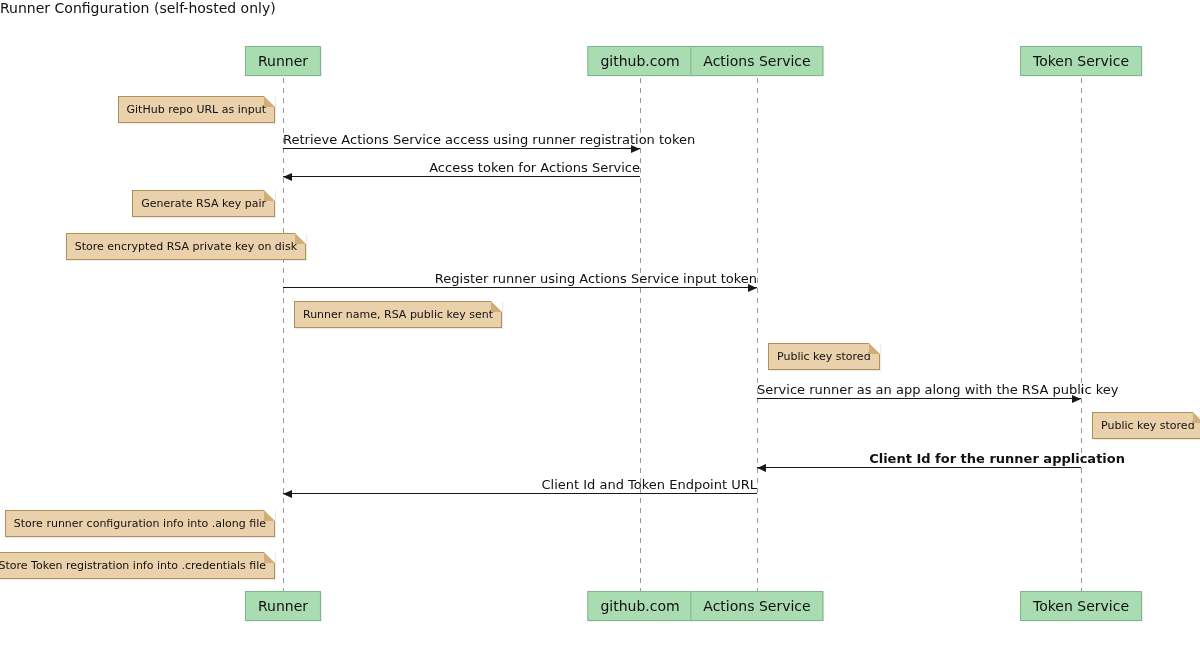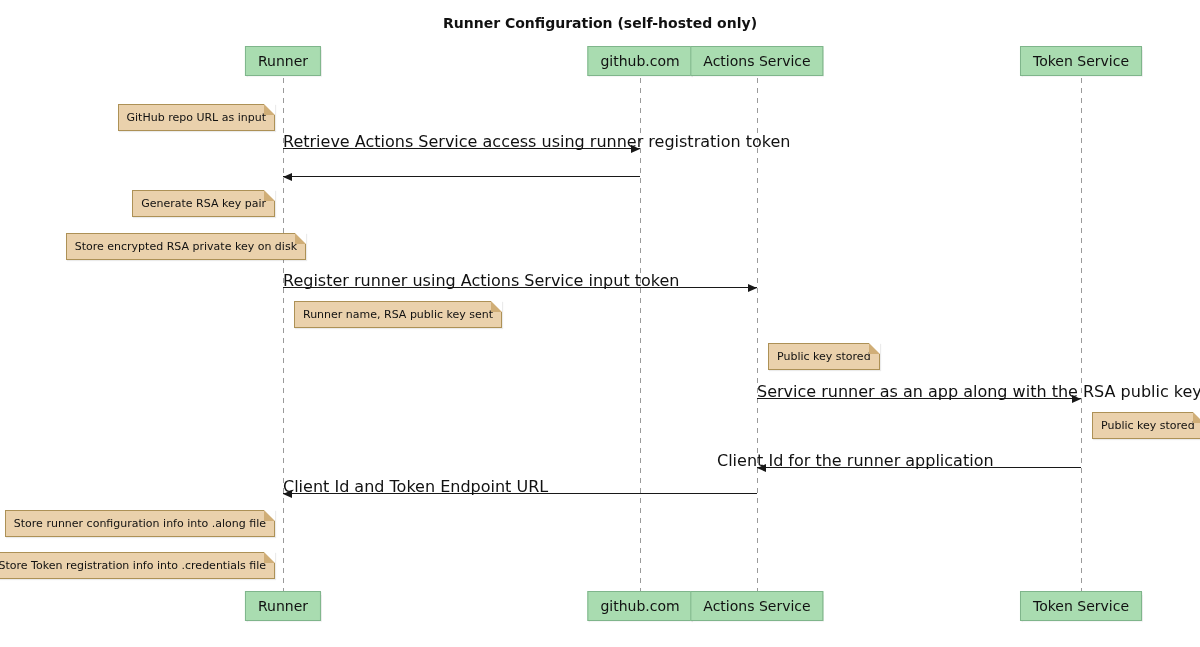--- a/index.html
+++ b/index.html
@@ -7,26 +7,25 @@
     position: relative;
     width: 1200px;
     height: 647px;
     background: #ffffff;
     font-family: "DejaVu Sans", "Liberation Sans", sans-serif;
     color: #111111;
     overflow: hidden;
   }
   .title {
     position: absolute;
-    top: 15px;
+    top: 0;
     left: 0;
     width: 100%;
-    text-align: center;
     font-size: 14px;
-    font-weight: bold;
+    font-weight: normal;
   }
   .lifeline {
     position: absolute;
     width: 1px;
     background: repeating-linear-gradient(
       to bottom,
       var(--lifeline, #9a9a9a) 0 5px,
       transparent 5px 10px
     );
   }
@@ -50,22 +49,22 @@
     position: absolute;
     width: 0;
     height: 0;
     border-top: 4px solid transparent;
     border-bottom: 4px solid transparent;
   }
   .arrowhead.right { border-left: 9px solid var(--arrow, #181818); }
   .arrowhead.left  { border-right: 9px solid var(--arrow, #181818); }
   .msg-label {
     position: absolute;
-    font-size: 16px;
-    text-align: left;
+    font-size: 13px;
+    text-align: right;
     white-space: nowrap;
     overflow: visible;
   }
   .note {
     position: absolute;
     background: var(--note-fill, #ead1ac);
     border: 1px solid var(--note-border, #ad9156);
     font-size: 11px;
     padding: 6px 8px;
     white-space: nowrap;
@@ -98,33 +97,34 @@
     <div class="participant" style="left: 757px; top: 46px;">Actions Service</div>
     <div class="participant" style="left: 757px; top: 591px;">Actions Service</div>
     <div class="lifeline" style="left: 1081px; top: 78px; height: 514px;"></div>
     <div class="participant" style="left: 1081px; top: 46px;">Token Service</div>
     <div class="participant" style="left: 1081px; top: 591px;">Token Service</div>
     <div class="msg-line" style="left: 283px; top: 148px; width: 357px;"></div>
     <div class="arrowhead right" style="top: 145px; left: 631px;"></div>
     <div class="msg-label" style="left: 283px; width: 357px; top: 132px;">Retrieve Actions Service access using runner registration token</div>
     <div class="msg-line" style="left: 283px; top: 176px; width: 357px;"></div>
     <div class="arrowhead left" style="top: 173px; left: 283px;"></div>
+    <div class="msg-label" style="left: 283px; width: 357px; top: 160px;">Access token for Actions Service</div>
     <div class="msg-line" style="left: 283px; top: 287px; width: 474px;"></div>
     <div class="arrowhead right" style="top: 284px; left: 748px;"></div>
     <div class="msg-label" style="left: 283px; width: 474px; top: 271px;">Register runner using Actions Service input token</div>
     <div class="msg-line" style="left: 757px; top: 398px; width: 324px;"></div>
     <div class="arrowhead right" style="top: 395px; left: 1072px;"></div>
     <div class="msg-label" style="left: 757px; width: 324px; top: 382px;">Service runner as an app along with the RSA public key</div>
     <div class="msg-line" style="left: 757px; top: 467px; width: 324px;"></div>
     <div class="arrowhead left" style="top: 464px; left: 757px;"></div>
-    <div class="msg-label" style="left: 717px; width: 324px; top: 451px;">Client Id for the runner application</div>
+    <div class="msg-label" style="left: 801px; width: 324px; top: 451px; font-weight: bold;">Client Id for the runner application</div>
     <div class="msg-line" style="left: 283px; top: 493px; width: 474px;"></div>
     <div class="arrowhead left" style="top: 490px; left: 283px;"></div>
     <div class="msg-label" style="left: 283px; width: 474px; top: 477px;">Client Id and Token Endpoint URL</div>
-    <div class="note" style="top: 104px; right: 925px;">GitHub repo URL as input</div>
+    <div class="note" style="top: 96px; right: 925px;">GitHub repo URL as input</div>
     <div class="note" style="top: 190px; right: 925px;">Generate RSA key pair</div>
     <div class="note" style="top: 233px; right: 894px;">Store encrypted RSA private key on disk</div>
     <div class="note" style="top: 301px; left: 294px; padding-left: 8px;">Runner name, RSA public key sent</div>
     <div class="note" style="top: 343px; left: 768px;">Public key stored</div>
     <div class="note" style="top: 412px; left: 1092px;">Public key stored</div>
     <div class="note" style="top: 510px; right: 925px;">Store runner configuration info into .along file</div>
     <div class="note" style="top: 552px; right: 925px;">Store Token registration info into .credentials file</div>
   </div>
 
 </body></html>

